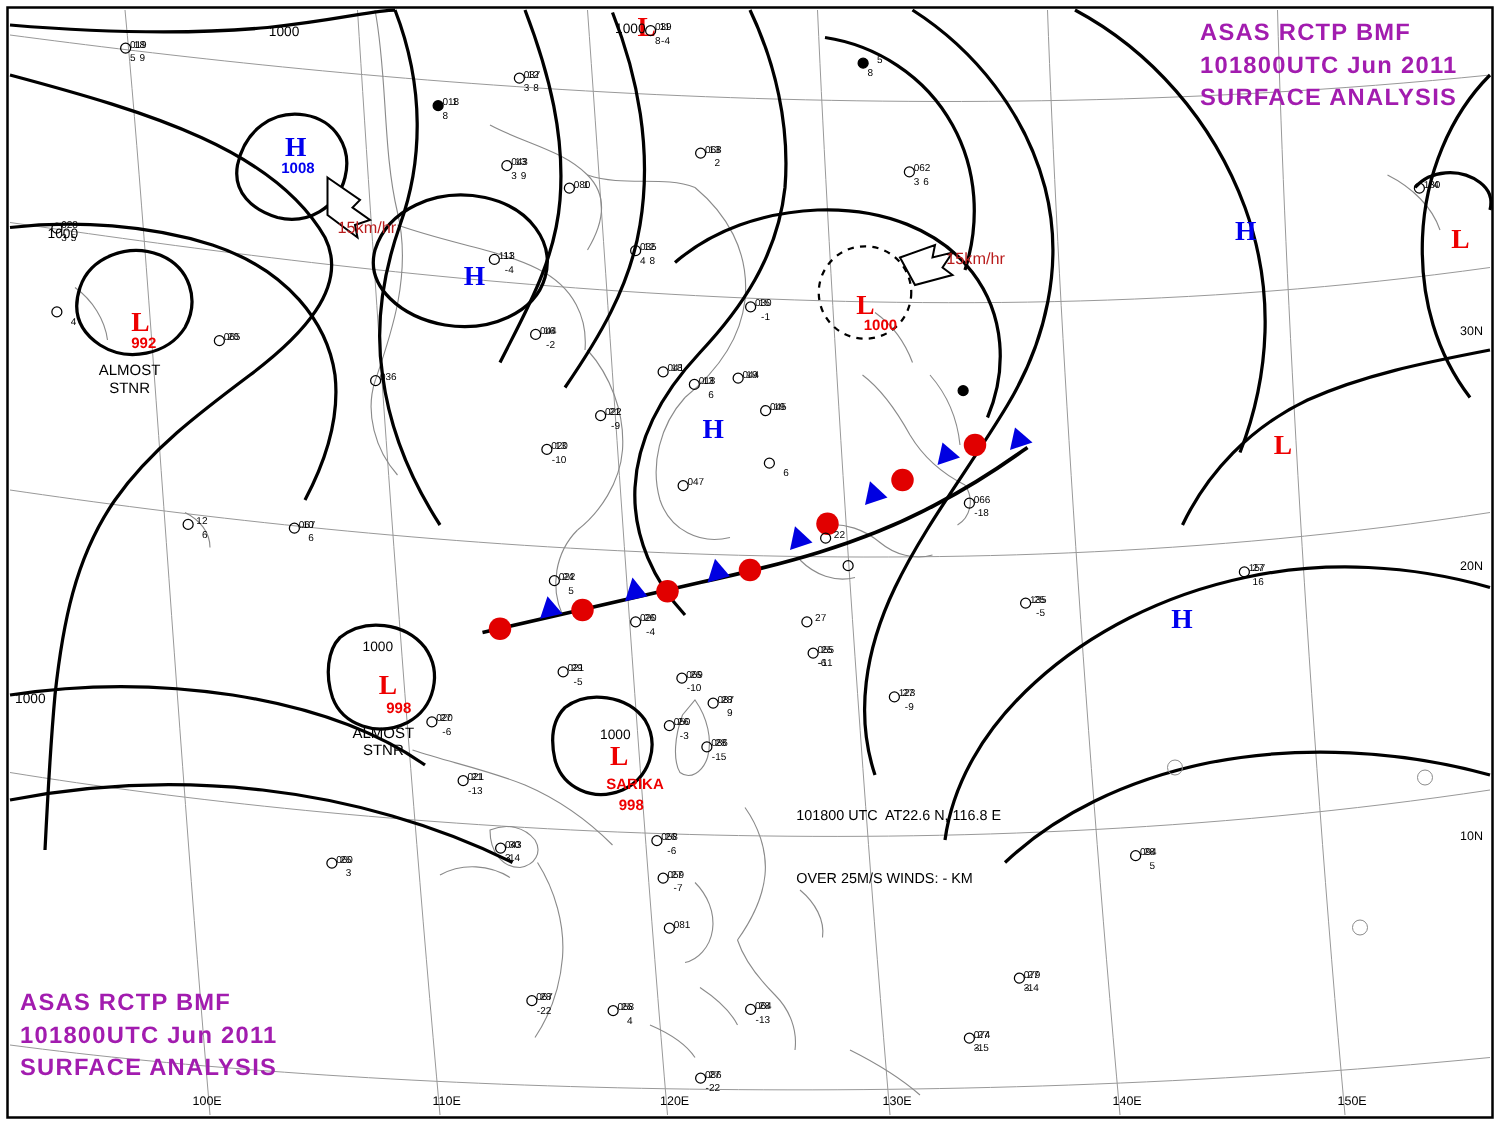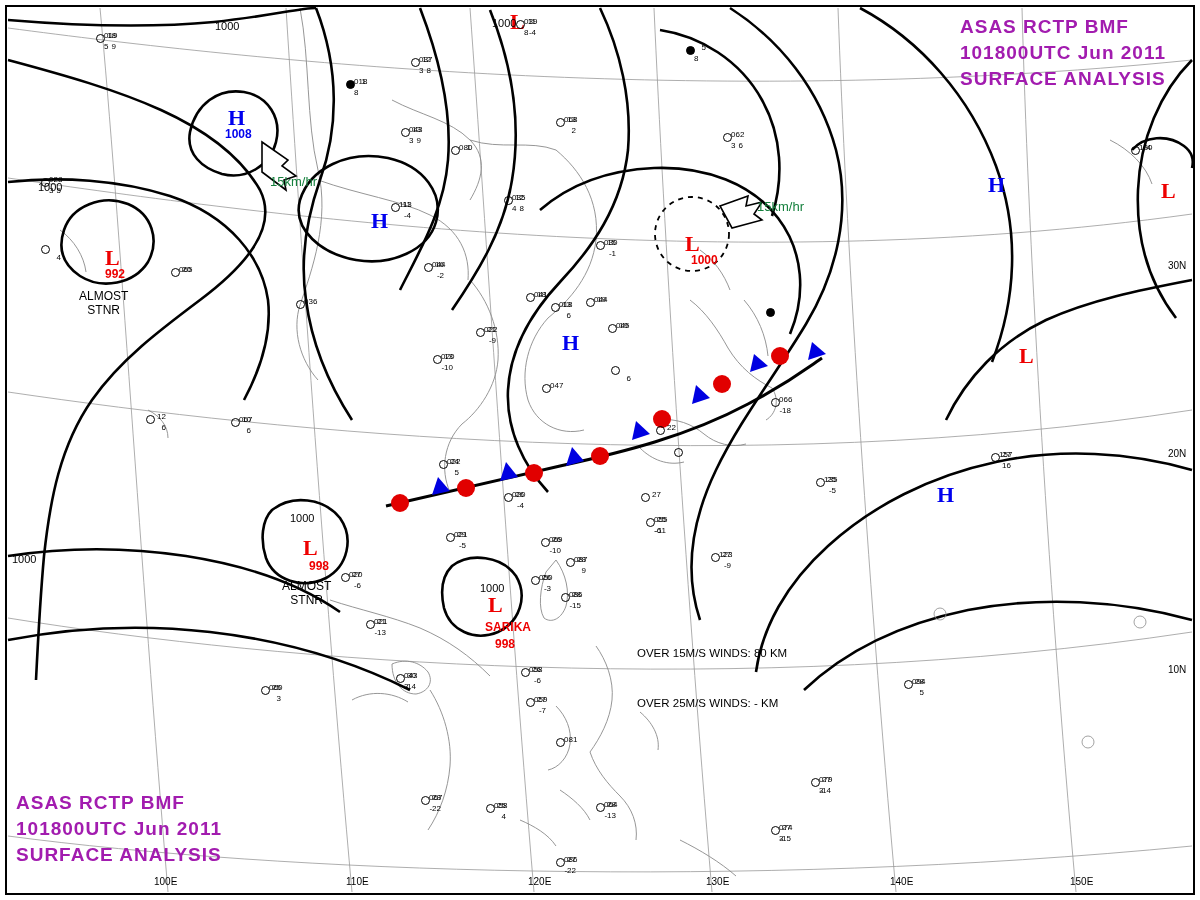--- a/index.html
+++ b/index.html
@@ -9,21 +9,21 @@
   .lbl{position:absolute;white-space:pre;line-height:1.15;}
 
   .title-block{position:absolute;font-weight:bold;letter-spacing:1px;color:#a21caf;}
   .title-block div{margin:0;padding:0;}
   .tb-line{font-size:19px;line-height:26px;}
 
   .hi{color:#0000ee;font-weight:bold;font-family:"Liberation Serif",serif;}
   .lo{color:#ee0000;font-weight:bold;font-family:"Liberation Serif",serif;}
   .presval{font-family:"Liberation Sans",sans-serif;font-size:12px;padding-left:17px;}
   .stnr{color:#000;font-size:12px;font-family:"Liberation Sans",sans-serif;font-weight:normal;text-align:center;}
-  .spd{color:#15803d;font-size:13px;font-family:"Liberation Sans",sans-serif;}
+  .spd{color:#b91c1c;font-size:13px;font-family:"Liberation Sans",sans-serif;}
   .gridlbl{color:#000;font-size:10px;font-family:"Liberation Sans",sans-serif;}
   .isolbl{color:#000;font-size:11px;font-family:"Liberation Sans",sans-serif;}
 
   #ts-info{position:absolute;left:637px;top:612px;font-size:11.5px;color:#000;line-height:16.5px;white-space:pre;}
 
   .obs{position:absolute;font-size:8px;color:#000;line-height:8.5px;white-space:pre;font-family:"Liberation Sans",sans-serif;}
   .obs .t{position:absolute;right:14px;top:0;}
   .obs .p{position:absolute;left:14px;top:0;}
   .obs .d{position:absolute;right:14px;top:11px;}
   .obs .x{position:absolute;left:14px;top:11px;}
@@ -160,21 +160,21 @@
     <div class="tb-line">SURFACE  ANALYSIS</div>
   </div>
 
   <div class="title-block" style="left:16px;top:790px;">
     <div class="tb-line">ASAS    RCTP    BMF</div>
     <div class="tb-line">101800UTC   Jun   2011</div>
     <div class="tb-line">SURFACE  ANALYSIS</div>
   </div>
 
   <div id="ts-info">
-    <div>OVER 15M/S WINDS: 80 KM</div>
+    <div>101800 UTC  AT22.6 N, 116.8 E</div>
     <div>OVER 25M/S WINDS: - KM</div>
     
   </div>
 
   <div id="dyn">
       <div class="lbl hi" style="left: 228px; top: 105px; font-size: 22px;">H</div>
       <div class="lbl hi presval" style="left: 208px; top: 128px;">1008</div>
       <div class="lbl hi" style="left: 371px; top: 208px; font-size: 22px;">H</div>
       <div class="lbl hi" style="left: 562px; top: 330px; font-size: 22px;">H</div>
       <div class="lbl hi" style="left: 988px; top: 172px; font-size: 22px;">H</div>
@@ -253,21 +253,21 @@
       <div class="obs" style="left: 560px; top: 556px; width: 40px; height: 22px;"><span class="circ"></span><span class="t">28</span><span class="p">087</span><span class="d">9</span><span class="x"></span></div>
       <div class="obs" style="left: 705px; top: 551px; width: 40px; height: 22px;"><span class="circ"></span><span class="t">27</span><span class="p">123</span><span class="d">-9</span><span class="x"></span></div>
       <div class="obs" style="left: 335px; top: 571px; width: 40px; height: 22px;"><span class="circ"></span><span class="t">27</span><span class="p">020</span><span class="d">-6</span><span class="x"></span></div>
       <div class="obs" style="left: 525px; top: 574px; width: 40px; height: 22px;"><span class="circ"></span><span class="t">26</span><span class="p">050</span><span class="d">-3</span><span class="x"></span></div>
       <div class="obs" style="left: 555px; top: 591px; width: 40px; height: 22px;"><span class="circ"></span><span class="t">28</span><span class="p">086</span><span class="d">-15</span><span class="x"></span></div>
       <div class="obs" style="left: 360px; top: 618px; width: 40px; height: 22px;"><span class="circ"></span><span class="t">21</span><span class="p">021</span><span class="d">-13</span><span class="x"></span></div>
       <div class="obs" style="left: 390px; top: 672px; width: 40px; height: 22px;"><span class="circ"></span><span class="t">30</span><span class="p">043</span><span class="d">-14</span><span class="x">3</span></div>
       <div class="obs" style="left: 515px; top: 666px; width: 40px; height: 22px;"><span class="circ"></span><span class="t">26</span><span class="p">058</span><span class="d">-6</span><span class="x"></span></div>
       <div class="obs" style="left: 520px; top: 696px; width: 40px; height: 22px;"><span class="circ"></span><span class="t">27</span><span class="p">059</span><span class="d">-7</span><span class="x"></span></div>
       <div class="obs" style="left: 255px; top: 684px; width: 40px; height: 22px;"><span class="circ"></span><span class="t">25</span><span class="p">060</span><span class="d">3</span><span class="x"></span></div>
-      <div class="obs" style="left: 550px; top: 736px; width: 40px; height: 22px;"><span class="circ"></span><span class="t"></span><span class="p">081</span><span class="d"></span><span class="x"></span></div>
+      <div class="obs" style="left: 525px; top: 736px; width: 40px; height: 22px;"><span class="circ"></span><span class="t"></span><span class="p">081</span><span class="d"></span><span class="x"></span></div>
       <div class="obs" style="left: 898px; top: 678px; width: 40px; height: 22px;"><span class="circ"></span><span class="t">28</span><span class="p">094</span><span class="d">5</span><span class="x"></span></div>
       <div class="obs" style="left: 805px; top: 776px; width: 40px; height: 22px;"><span class="circ"></span><span class="t">27</span><span class="p">079</span><span class="d">-14</span><span class="x">3</span></div>
       <div class="obs" style="left: 415px; top: 794px; width: 40px; height: 22px;"><span class="circ"></span><span class="t">28</span><span class="p">067</span><span class="d">-22</span><span class="x"></span></div>
       <div class="obs" style="left: 480px; top: 802px; width: 40px; height: 22px;"><span class="circ"></span><span class="t">25</span><span class="p">058</span><span class="d">4</span><span class="x"></span></div>
       <div class="obs" style="left: 590px; top: 801px; width: 40px; height: 22px;"><span class="circ"></span><span class="t">28</span><span class="p">064</span><span class="d">-13</span><span class="x"></span></div>
       <div class="obs" style="left: 765px; top: 824px; width: 40px; height: 22px;"><span class="circ"></span><span class="t">27</span><span class="p">074</span><span class="d">-15</span><span class="x">3</span></div>
       <div class="obs" style="left: 550px; top: 856px; width: 40px; height: 22px;"><span class="circ"></span><span class="t">27</span><span class="p">086</span><span class="d">-22</span><span class="x"></span></div>
     </div>
 </div>
 

